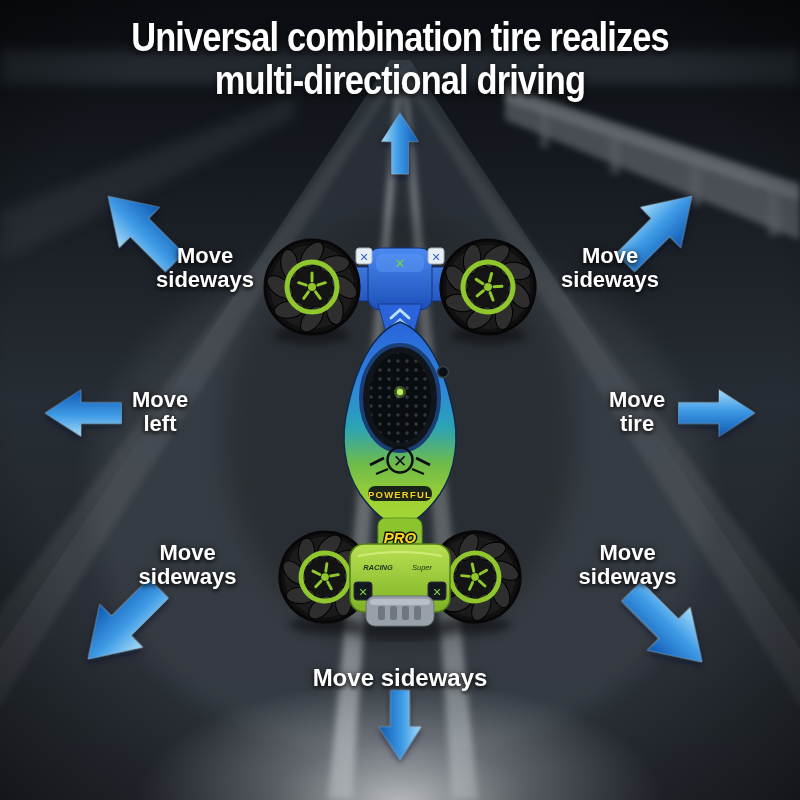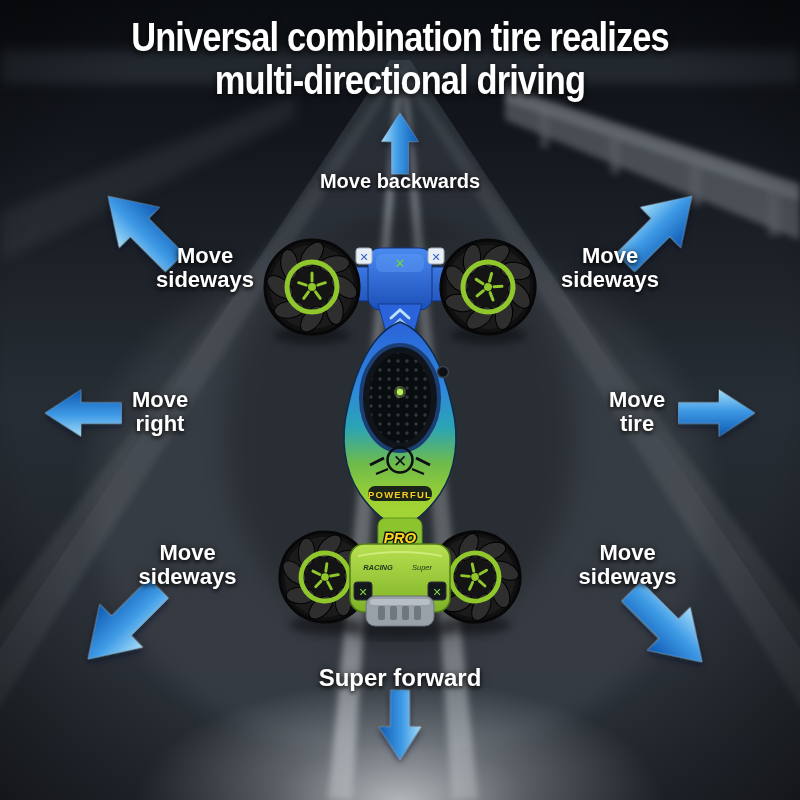--- a/index.html
+++ b/index.html
@@ -278,51 +278,48 @@
       <use href="#arrowShape" transform="translate(666,626) rotate(45) scale(0.98)"></use>
       <use href="#arrowShape" transform="translate(400,724) rotate(90) scale(0.68)"></use>
     </g>
   </svg>
 
   <div class="title">
     <span style="display:block">Universal combination tire realizes</span>
     <span style="display:block">multi-directional driving</span>
   </div>
 
-  <div class="dir-label lbl-backwards">
-    <span>Move backwards</span>
-  </div>
 
   <div class="dir-label lbl-ul">
     <span>Move</span>
     <span>sideways</span>
   </div>
 
   <div class="dir-label lbl-ur">
     <span>Move</span>
     <span>sideways</span>
   </div>
 
   <div class="dir-label lbl-right">
     <span>Move</span>
-    <span>right</span>
+    <span>left</span>
   </div>
 
   <div class="dir-label lbl-left">
     <span>Move</span>
     <span>tire</span>
   </div>
 
   <div class="dir-label lbl-ll">
     <span>Move</span>
     <span>sideways</span>
   </div>
 
   <div class="dir-label lbl-lr">
     <span>Move</span>
     <span>sideways</span>
   </div>
 
   <div class="dir-label lbl-forward">
-    <span>Super forward</span>
+    <span>Move sideways</span>
   </div>
 
 </div>
 
 </body></html>

